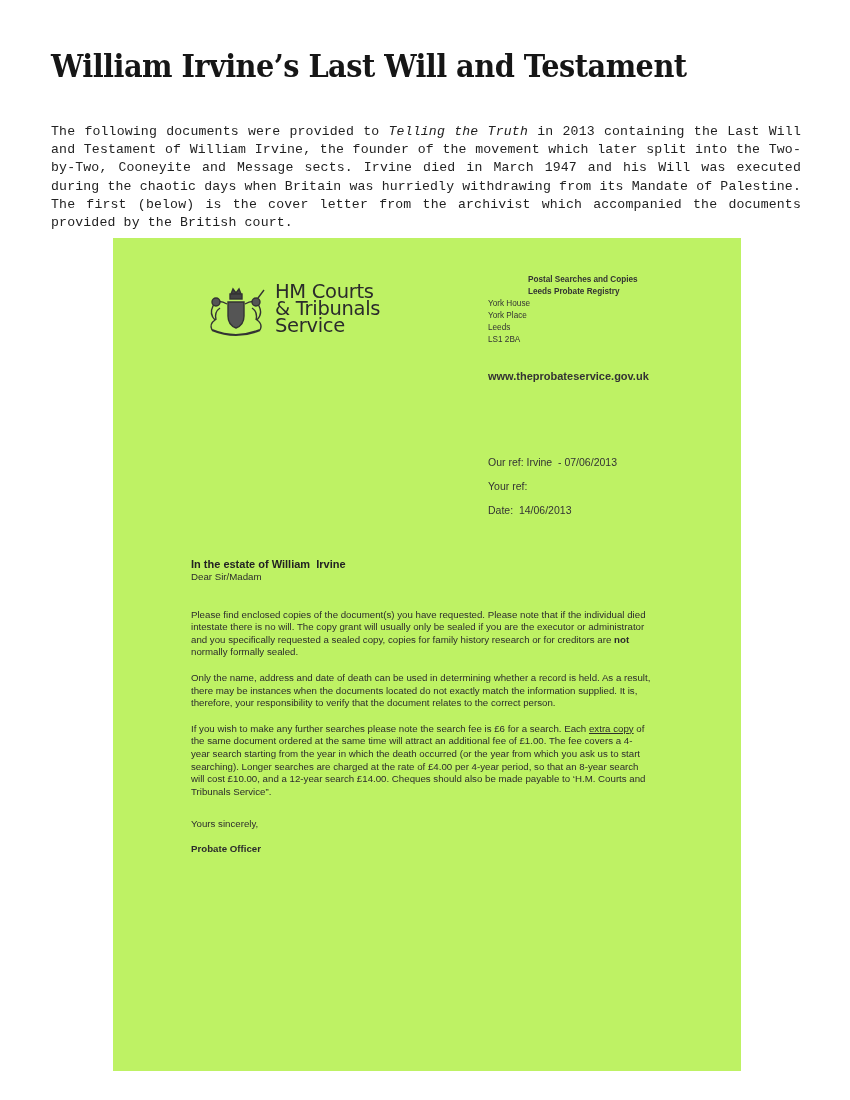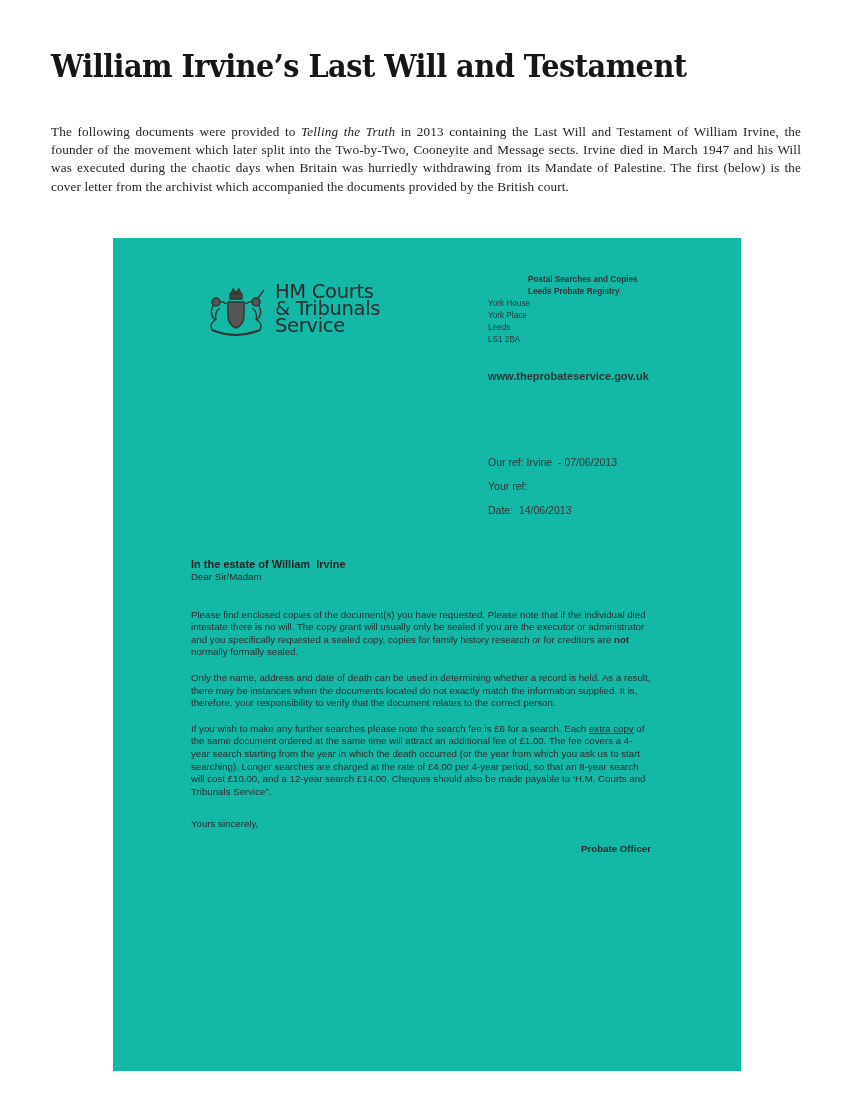--- a/index.html
+++ b/index.html
@@ -9,29 +9,29 @@
     }
     .page-title {
       position: absolute; left: 51px; top: 44px; margin: 0;
       font-family: "DejaVu Serif", "Liberation Serif", serif;
       font-weight: bold; font-size: 31px; letter-spacing: -0.6px; line-height: 44px;
       color: #161616; white-space: nowrap;
       transform: scaleX(0.93); transform-origin: left top;
     }
     .intro {
       position: absolute; left: 51px; top: 123px; width: 750px; margin: 0;
-      font-family: Liberation Serif, serif;
+      font-family: Liberation Mono, monospace;
       font-size: 13.2px; line-height: 18.2px; color: #222; text-align: justify;
       letter-spacing: 0.15px;
     }
     .intro em { font-style: italic; }
 
     .scan {
       position: absolute; left: 113px; top: 238px; width: 628px; height: 833px;
-      background: #14b8a6;
+      background: #bef264;
       font-family: "Liberation Sans", "DejaVu Sans", sans-serif; color: #2a2a2a;
     }
     .crest { position: absolute; left: 87px; top: 44px; width: 72px; height: 58px; }
     .org-name {
       position: absolute; left: 162px; top: 45px;
       font-family: "DejaVu Sans", "Liberation Sans", sans-serif;
       font-size: 19.5px; line-height: 17px; color: #2b2b2b; letter-spacing: -0.3px;
     }
     .org-name div { white-space: nowrap; }
     .address {
@@ -42,21 +42,21 @@
     .refs { position: absolute; left: 375px; top: 218px; font-size: 10.5px; color: #333; }
     .refs div { height: 24px; white-space: pre; }
 
     .body-text { position: absolute; left: 78px; top: 319px; width: 460px; font-size: 9.7px; line-height: 12.6px; color: #2c2c2c; }
     .estate { font-weight: bold; font-size: 11px; line-height: 14px; white-space: pre; color: #222; }
     .salutation { margin-bottom: 25px; }
     .para { margin: 0 0 13px 0; }
     .para b { font-weight: bold; text-align: center; }
     .para u { text-decoration: underline; }
     .closing { margin-top: 20px; }
-    .signer { font-weight: bold; margin-top: 12px; text-align: right; }
+    .signer { font-weight: bold; margin-top: 12px; }
   </style>
 </head>
 <body>
 
 <h1 class="page-title">William Irvine’s Last Will and Testament</h1>
 
 <p class="intro"><span>The following documents were provided to </span><em>Telling the Truth</em><span> in 2013 containing the Last Will and Testament of William Irvine, the founder of the movement which later split into the Two-by-Two, Cooneyite and Message sects. Irvine died in March 1947 and his Will was executed during the chaotic days when Britain was hurriedly withdrawing from its Mandate of Palestine. The first (below) is the cover letter from the archivist which accompanied the documents provided by the British court.</span></p>
 
 <div class="scan">
 

